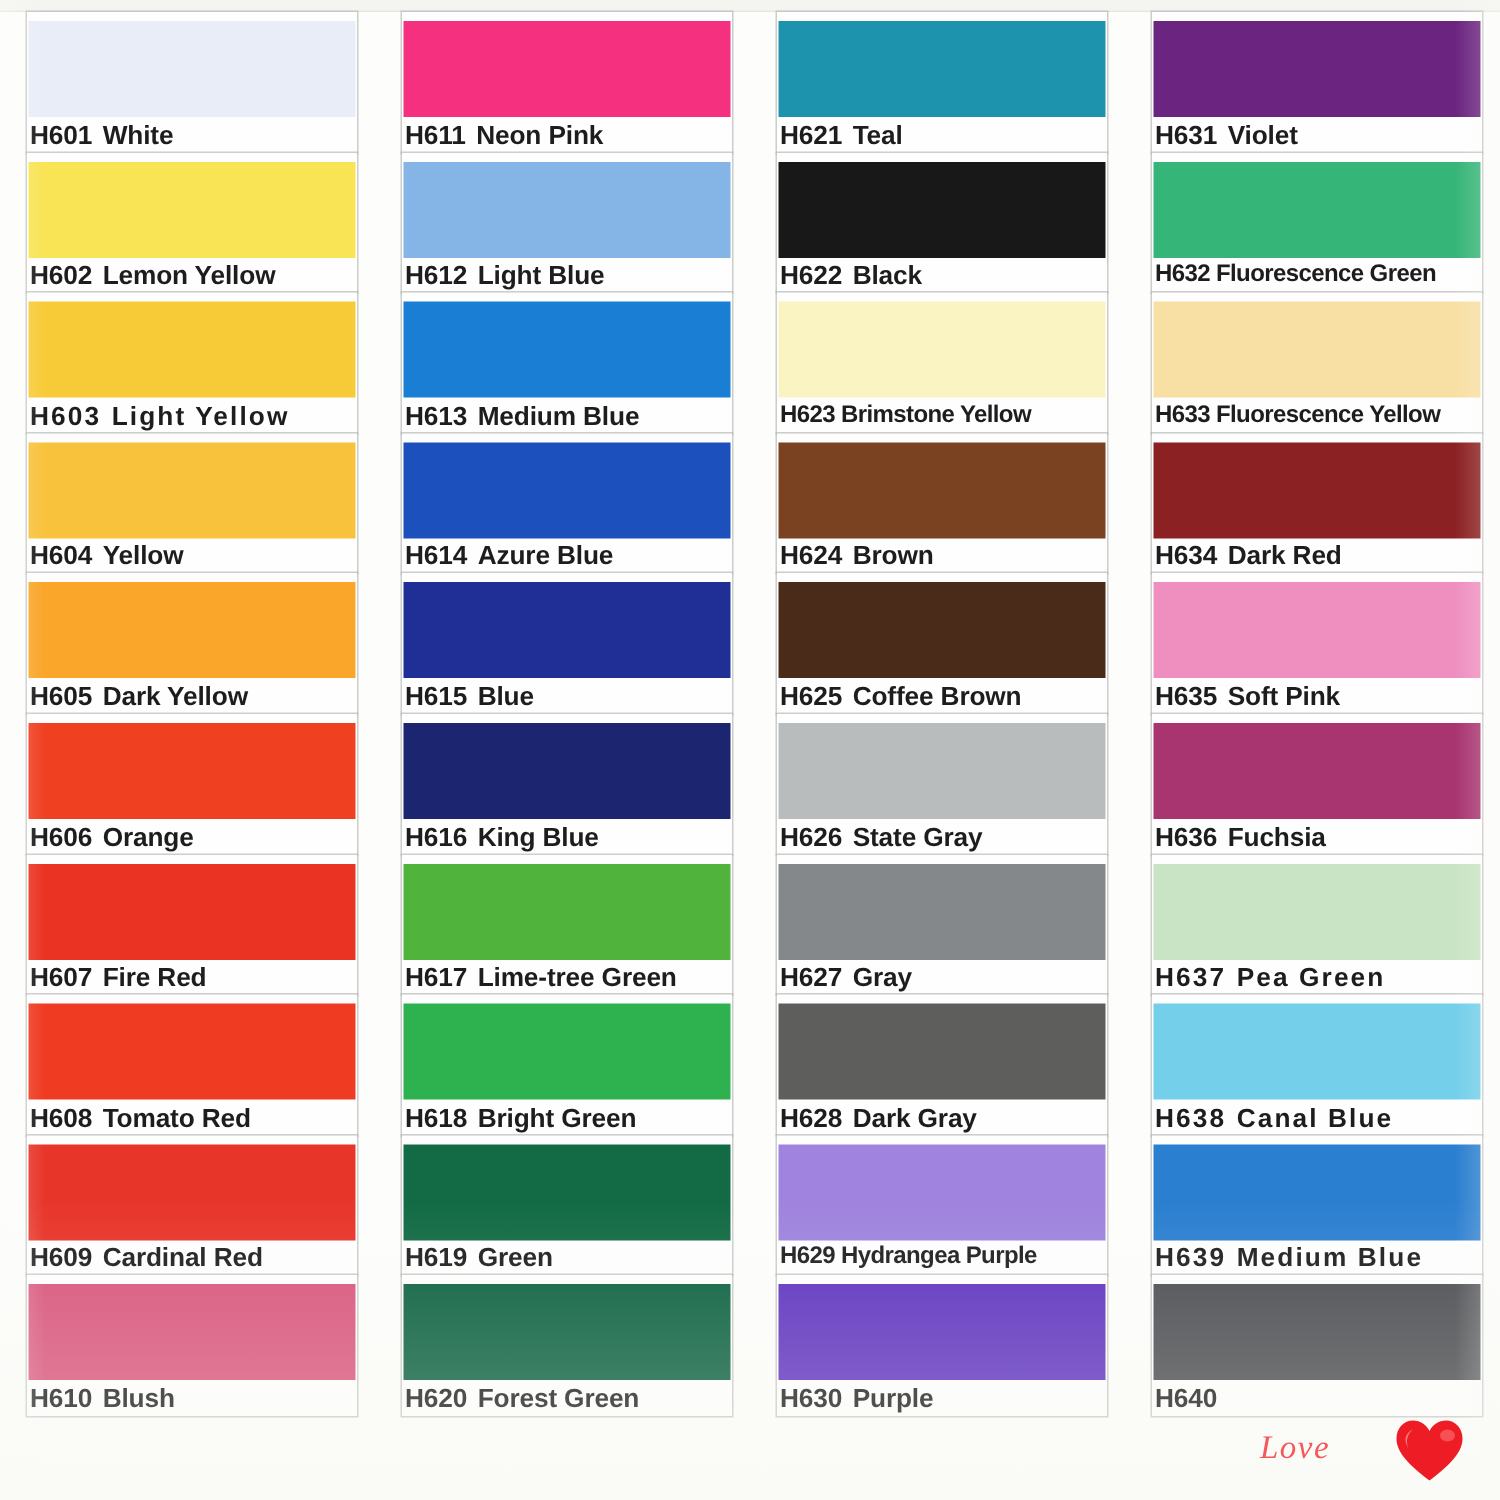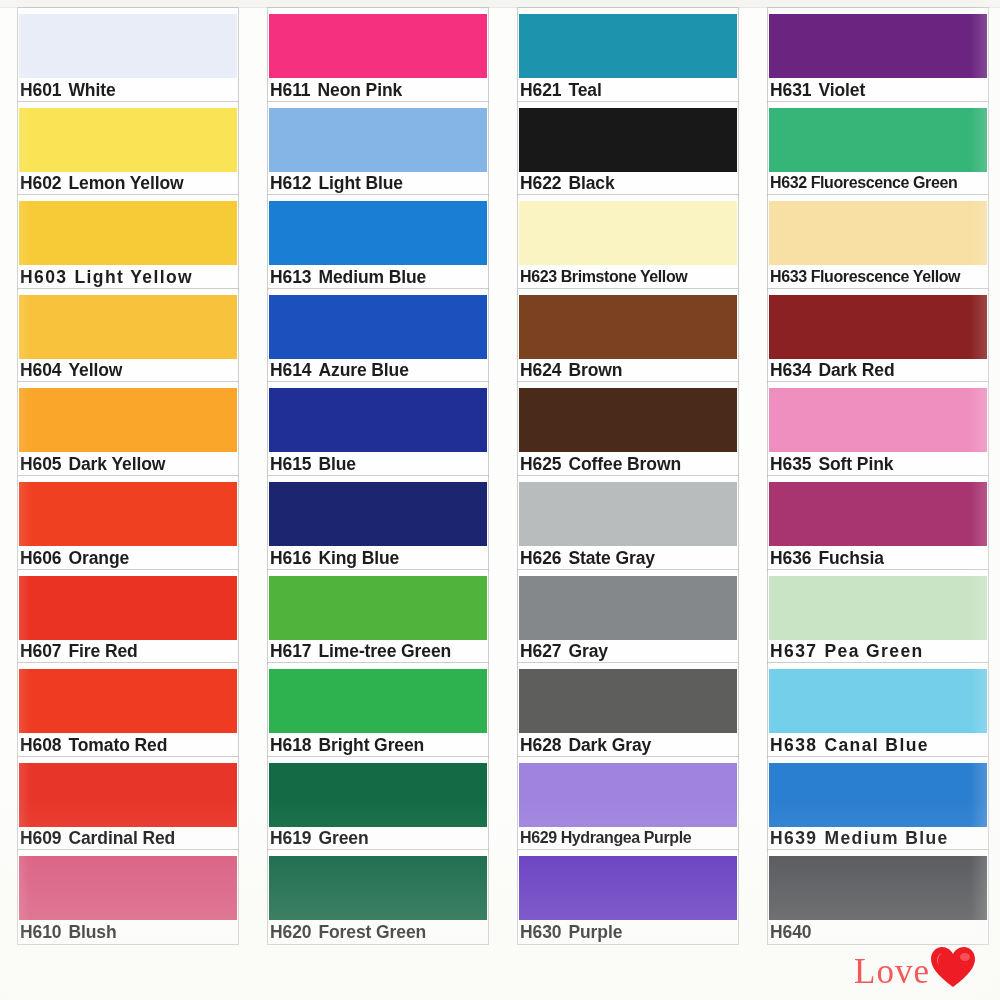--- a/index.html
+++ b/index.html
@@ -103,24 +103,25 @@
   }
   .brand-mark {
     position: absolute;
     right: 14px;
     bottom: 8px;
     width: 150px;
     height: 52px;
   }
   .brand-love {
     position: absolute;
-    left: 18px;
+    left: 4px;
     top: 12px;
     font-family: "Liberation Serif", serif;
-    font-size: 35px;
+    font-size: 22px;
+    font-style: italic;
     color: #f4595b;
     letter-spacing: 1px;
   }
   .brand-heart {
     position: absolute;
     right: 10px;
     top: 6px;
     width: 46px;
     height: 42px;
   }

